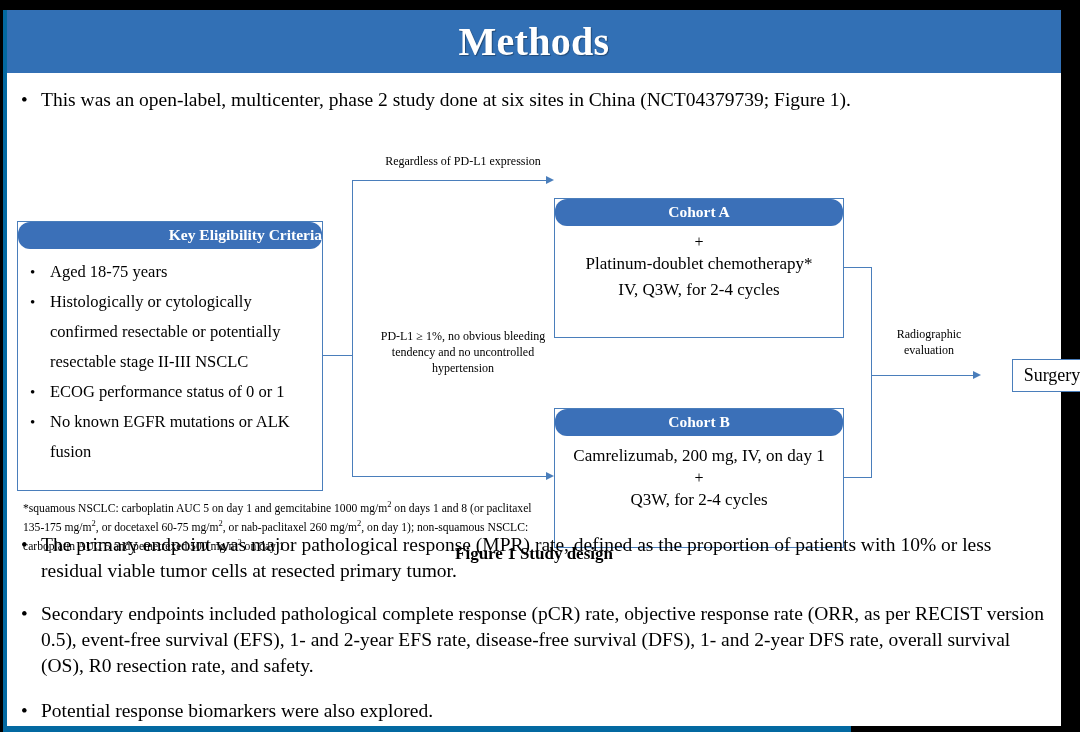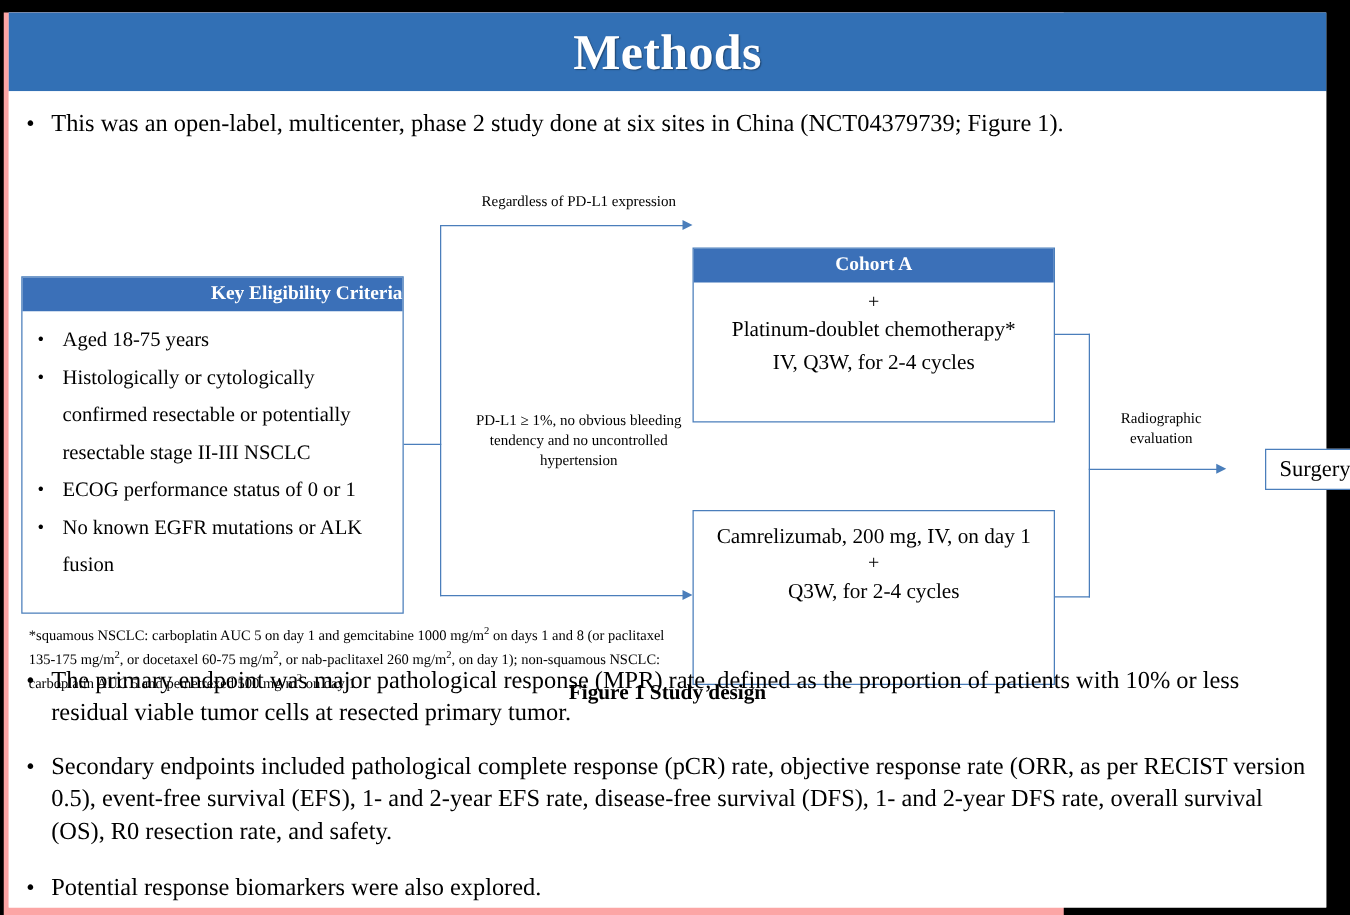--- a/index.html
+++ b/index.html
@@ -14,21 +14,21 @@
     font-family: "Liberation Serif", "DejaVu Serif", serif;
   }
 
   
   .slide-outer {
     position: absolute;
     left: 3px;
     top: 10px;
     width: 848px;
     height: 722px;
-    background: #fca5a5;
+    background: #0369a1;
     box-sizing: border-box;
   }
   .slide-inner {
     position: absolute;
     left: 4px;
     top: 0px;
     width: 1054px;
     height: 716px;
     background: #ffffff;
     box-sizing: border-box;
@@ -108,20 +108,21 @@
     box-sizing: border-box;
   }
   .flow-box .box-header {
     background: #3b70b8;
     color: #ffffff;
     font-weight: bold;
     font-size: 15.5px;
     text-align: center;
     padding: 4px 0 5px 0;
     font-family: "Liberation Serif", "DejaVu Serif", serif;
+    border-radius: 12px;
   }
   .flow-box .box-body {
     padding: 7px 6px 7px 6px;
   }
 
   
   #eligibility-box {
     left: 10px;
     top: 98px;
     width: 306px;
@@ -296,20 +297,21 @@
       <div class="flow-box" id="cohort-a-box">
         <div class="box-header">Cohort A</div>
         <div class="box-body">
           <div class="cohort-line plus">+</div>
           <div class="cohort-line">Platinum-doublet chemotherapy*</div>
           <div class="cohort-line">IV, Q3W, for 2-4 cycles</div>
         </div>
       </div>
 
       <div class="flow-box" id="cohort-b-box">
+        <div class="box-header">Cohort B</div>
         <div class="box-body">
           <div class="cohort-line">Camrelizumab, 200 mg, IV, on day 1</div>
           <div class="cohort-line plus">+</div>
           <div class="cohort-line">Q3W, for 2-4 cycles</div>
         </div>
       </div>
 
       <div class="conn conn-h" style="left:837px; top:144px; width:28px;"></div>
       <div class="conn conn-h" style="left:837px; top:354px; width:28px;"></div>
       <div class="conn conn-v" style="left:864px; top:144px; height:211px;"></div>

